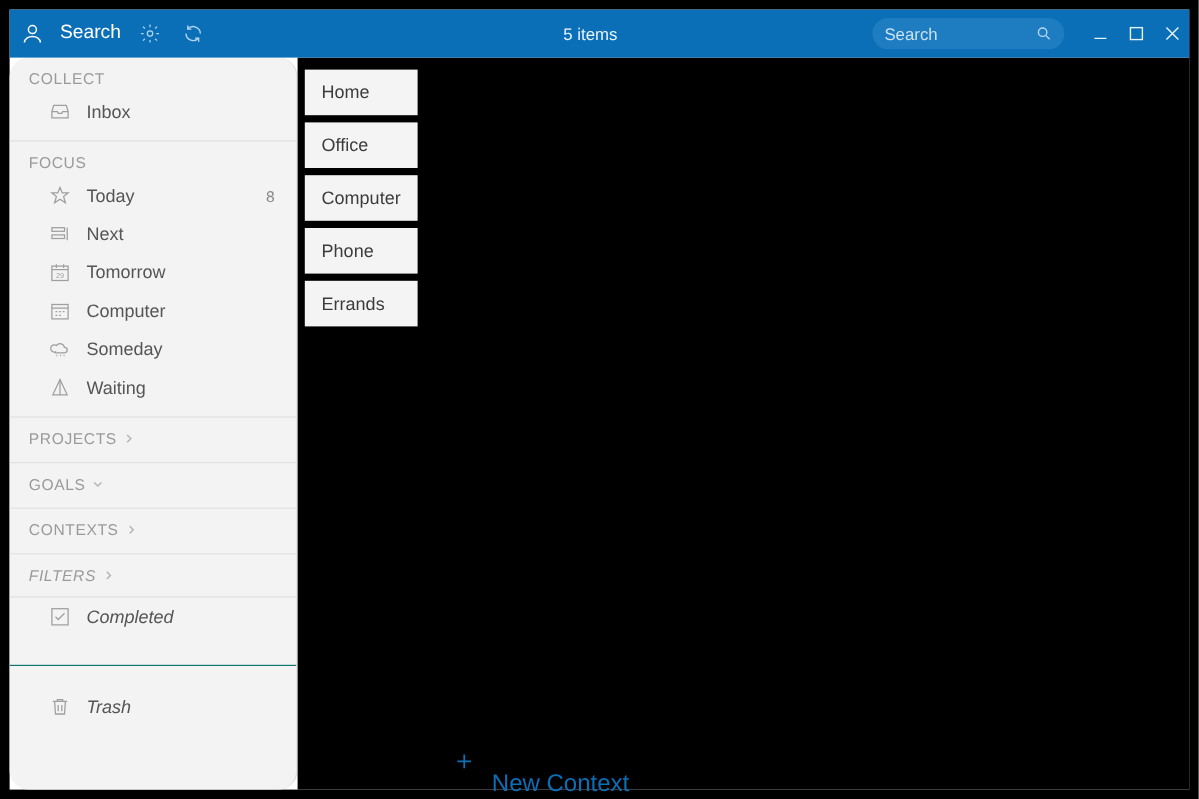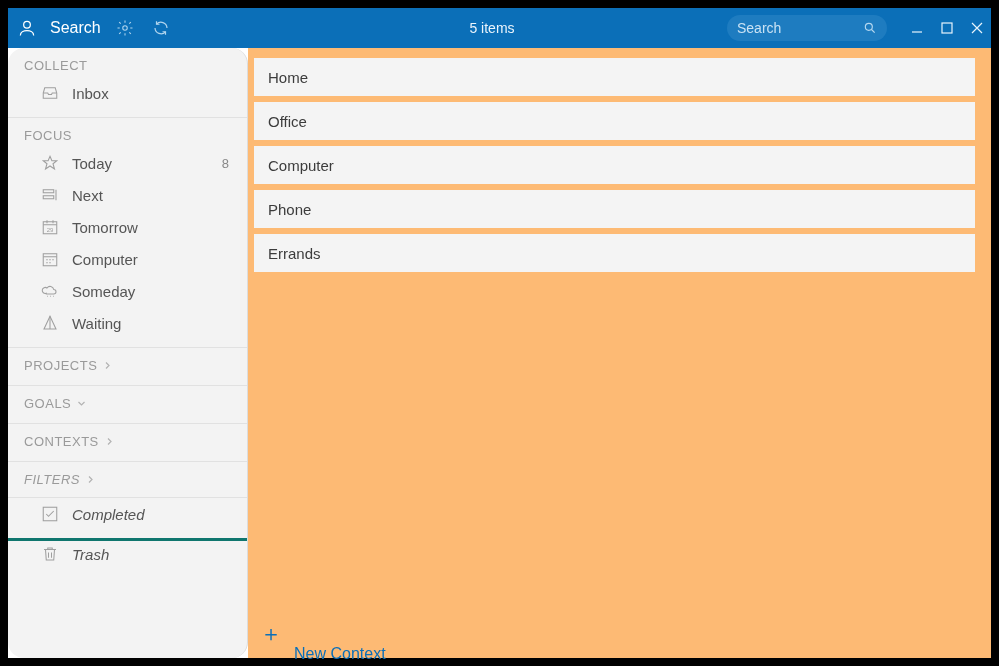--- a/index.html
+++ b/index.html
@@ -111,22 +111,22 @@
     cursor: pointer;
   }
   .sb-item .ic { width: 20px; height: 20px; color: #9f9f9f; display: flex; align-items: center; justify-content: center; flex-shrink: 0; }
   .sb-item .lbl { flex: 1; }
   .sb-item .badge { color: #888; font-size: 13px; padding-right: 2px; }
 
   
   .main {
     flex: 1;
     display: flex;
-    flex-direction: column;
-    background: #fdba74;
+    flex-direction: row;
+    background: #000000;
     min-height: 0;
   }
   .list {
     padding: 10px 16px 0 6px;
     display: flex;
     flex-direction: column;
     gap: 6px;
     overflow: auto;
   }
   .list-row {
@@ -144,21 +144,21 @@
     border-top: 1px solid transparent;
     height: 50px;
     display: flex;
     align-items: center;
     gap: 12px;
     padding: 0 12px;
     color: #0b6fb8;
     cursor: pointer;
   }
   .main-footer .plus { font-size: 22px; line-height: 1; }
-  .main-footer .txt { font-size: 16px; margin-top: 40px; }
+  .main-footer .txt { font-size: 20px; margin-top: 40px; }
 
   svg { display: block; }
 </style>
 </head>
 <body>
 
 <div class="app-frame">
 
   <div class="topbar">
     <div class="topbar-left">
@@ -348,21 +348,21 @@
         </div>
         <div class="sb-item" style="border-top:1px solid #e1e1e1; margin-top:6px; ">
           <span class="ic">
             <svg width="18" height="18" viewBox="0 0 24 24" fill="none" stroke="#9f9f9f" stroke-width="1.4">
               <rect x="3" y="3" width="18" height="18"></rect>
                 <path d="M7 12l3 3 7-7"></path>
             </svg>
           </span>
           <span class="lbl">Completed</span>
         </div>
-        <div class="sb-item" style="border-top:3px solid #0f766e; margin-top:8px; padding-top:3px;">
+        <div class="sb-item" style="border-top:1px solid #0f766e; margin-top:24px; padding-top:24px;">
           <span class="ic">
             <svg width="18" height="18" viewBox="0 0 24 24" fill="none" stroke="#9f9f9f" stroke-width="1.4">
               <path d="M4 6h16M9 6V4h6v2M6 6l1 14h10l1-14M10 10v7M14 10v7"></path>
             </svg>
           </span>
           <span class="lbl">Trash</span>
         </div>
       </div>
 
     </div>

